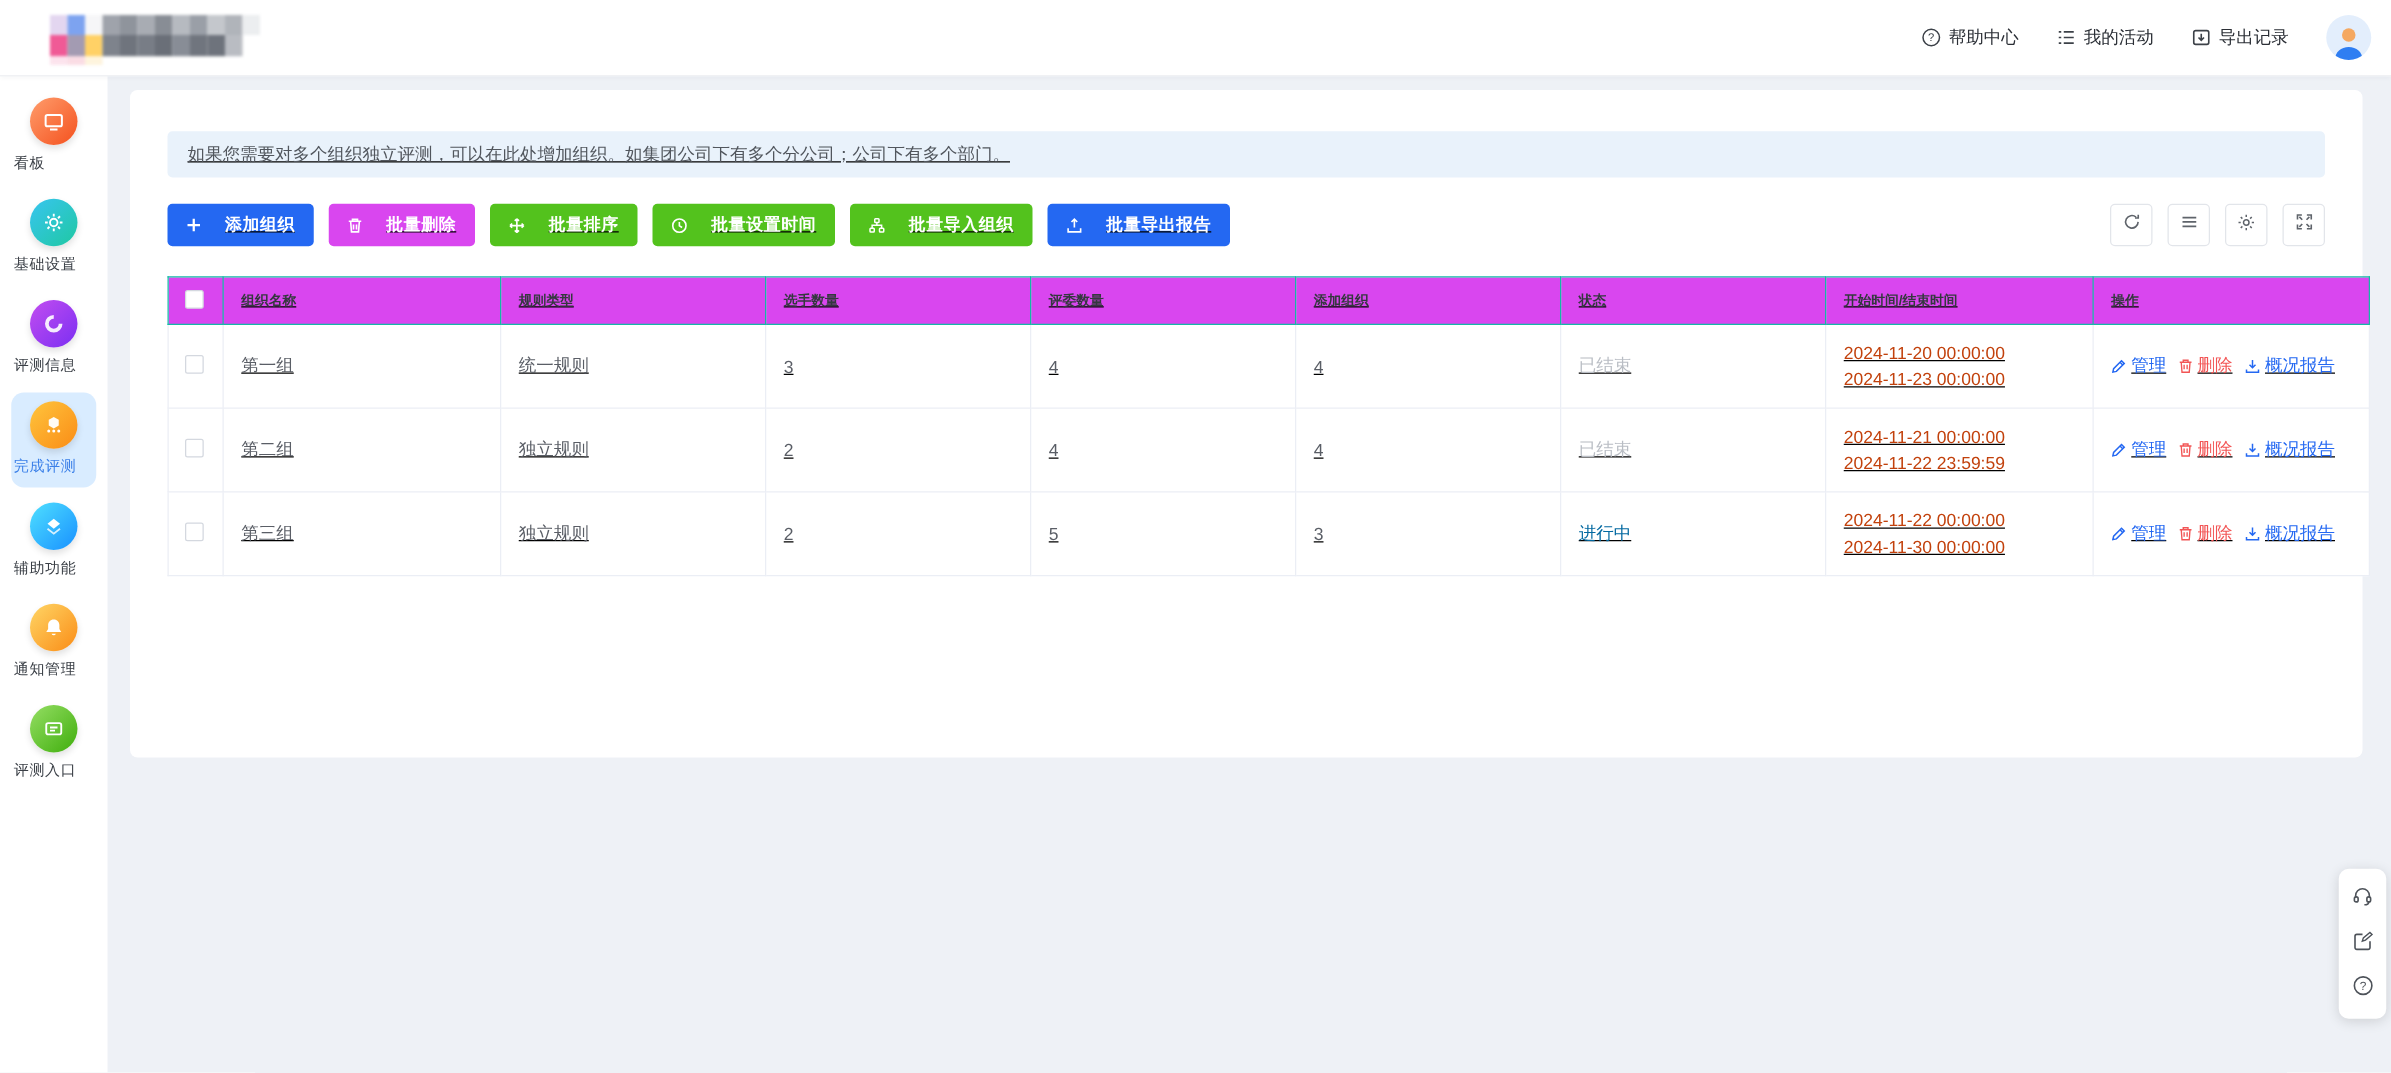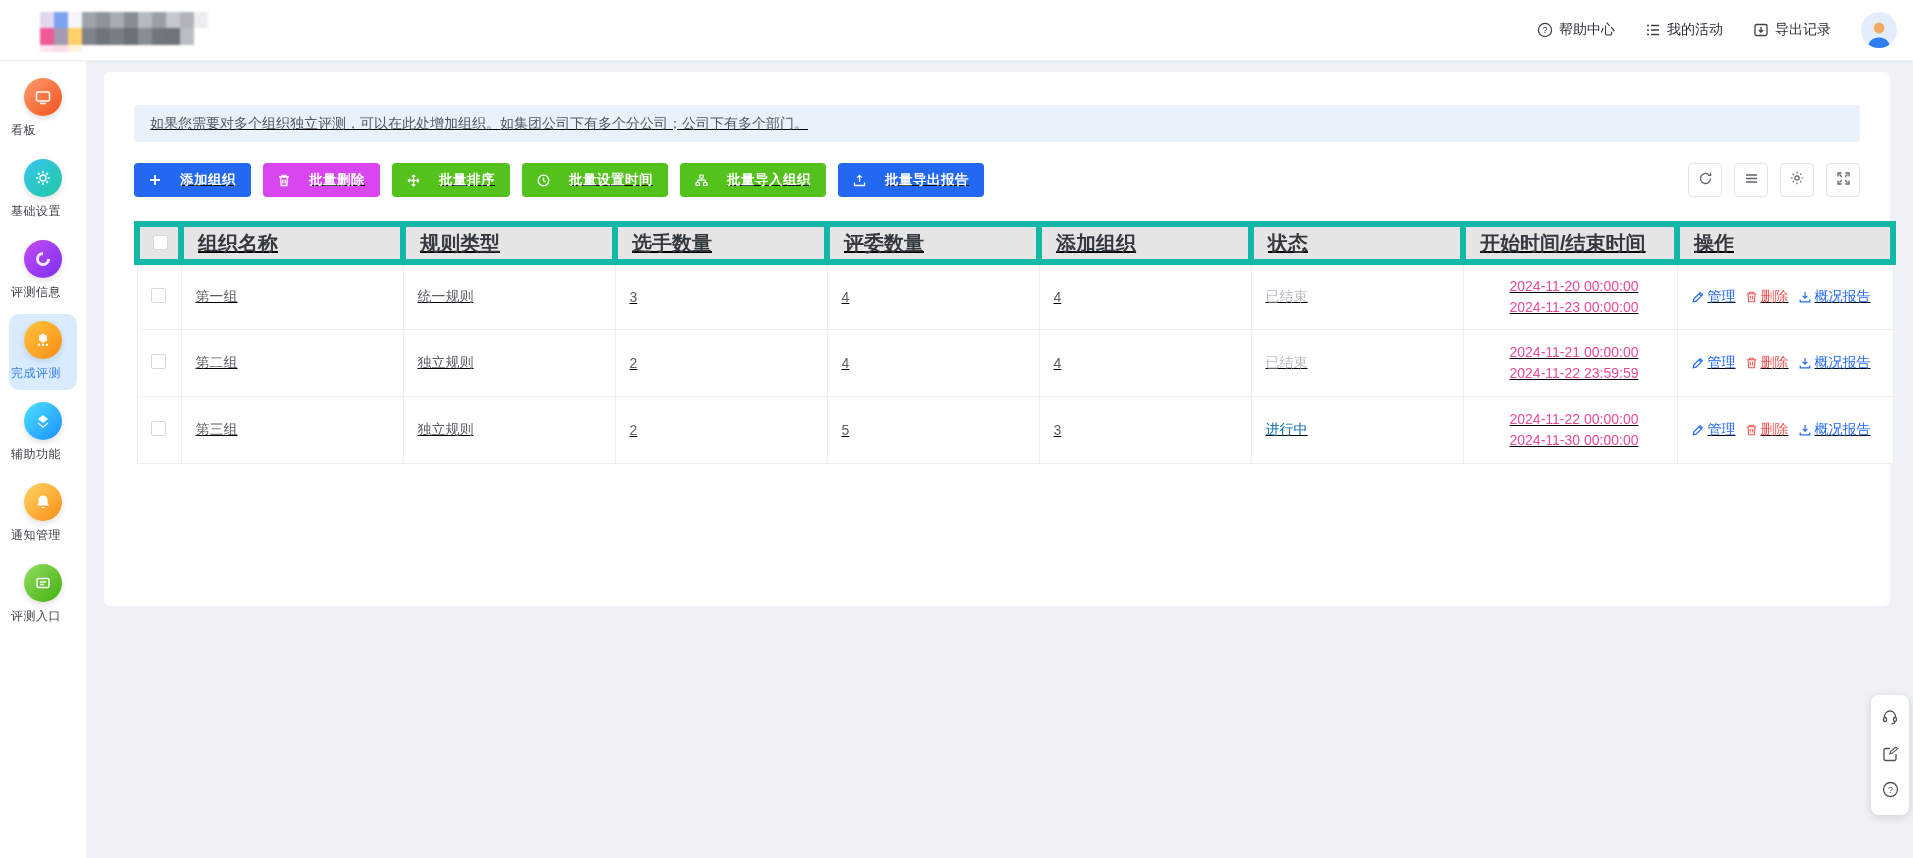--- a/index.html
+++ b/index.html
@@ -45,26 +45,26 @@
   .btn svg { display:block; }
   .btn.blue { background:#2468f2; }
   .btn.red { background:#d946ef; }
   .btn.green { background:#53c21d; }
   .tool-right { margin-left:auto; display:flex; gap:12px; }
   .icon-btn { width:34px; height:34px; background:#fff; border:1px solid #e2e5ea; border-radius:4px;
               display:flex; align-items:center; justify-content:center; cursor:pointer; color:#5f646b; }
 
   
   table { border-collapse:collapse; width:1762px; margin:24px 30px 0; table-layout:fixed; }
-  thead th { height:38px; background:#e5e5e5; font-size:20px; font-weight:700; color:#34383f; text-align:left;
-             padding:0 14px; border:6px solid #14b8a6; }
+  thead th { height:38px; background:#d946ef; font-size:11px; font-weight:700; color:#34383f; text-align:left;
+             padding:0 14px; border:1px solid #14b8a6; }
   tbody td { height:67px; font-size:14px; color:#5a5e66; padding:0 14px; border:1px solid #ebeef5; background:#fff; }
   .num { color:#5a5e66; }
   .status-txt { font-size:14px; }
-  .dates div { line-height:21px; color:#ec4899;margin-left:32px; }
+  .dates div { line-height:21px; color:#c2410c; }
   .acts { display:flex; align-items:center; gap:10px; white-space:nowrap; }
   .alink { display:inline-flex; align-items:center; gap:4px; font-size:14px; cursor:pointer; }
   .alink.blue { color:#2468f2; }
   .alink.red { color:#f25555; }
   .cb { width:15px; height:15px; border:1px solid #d4d8df; border-radius:2px; background:#fff; display:inline-block; cursor:pointer; }
 
   
   .float-panel { position:absolute; right:4px; top:695px; width:38px; background:#fff; border-radius:8px;
                  box-shadow:0 2px 10px rgba(0,0,0,.14); padding:6px 0; display:flex; flex-direction:column; z-index:6; }
   .float-btn { height:36px; display:flex; align-items:center; justify-content:center; color:#4e535a; cursor:pointer; }

